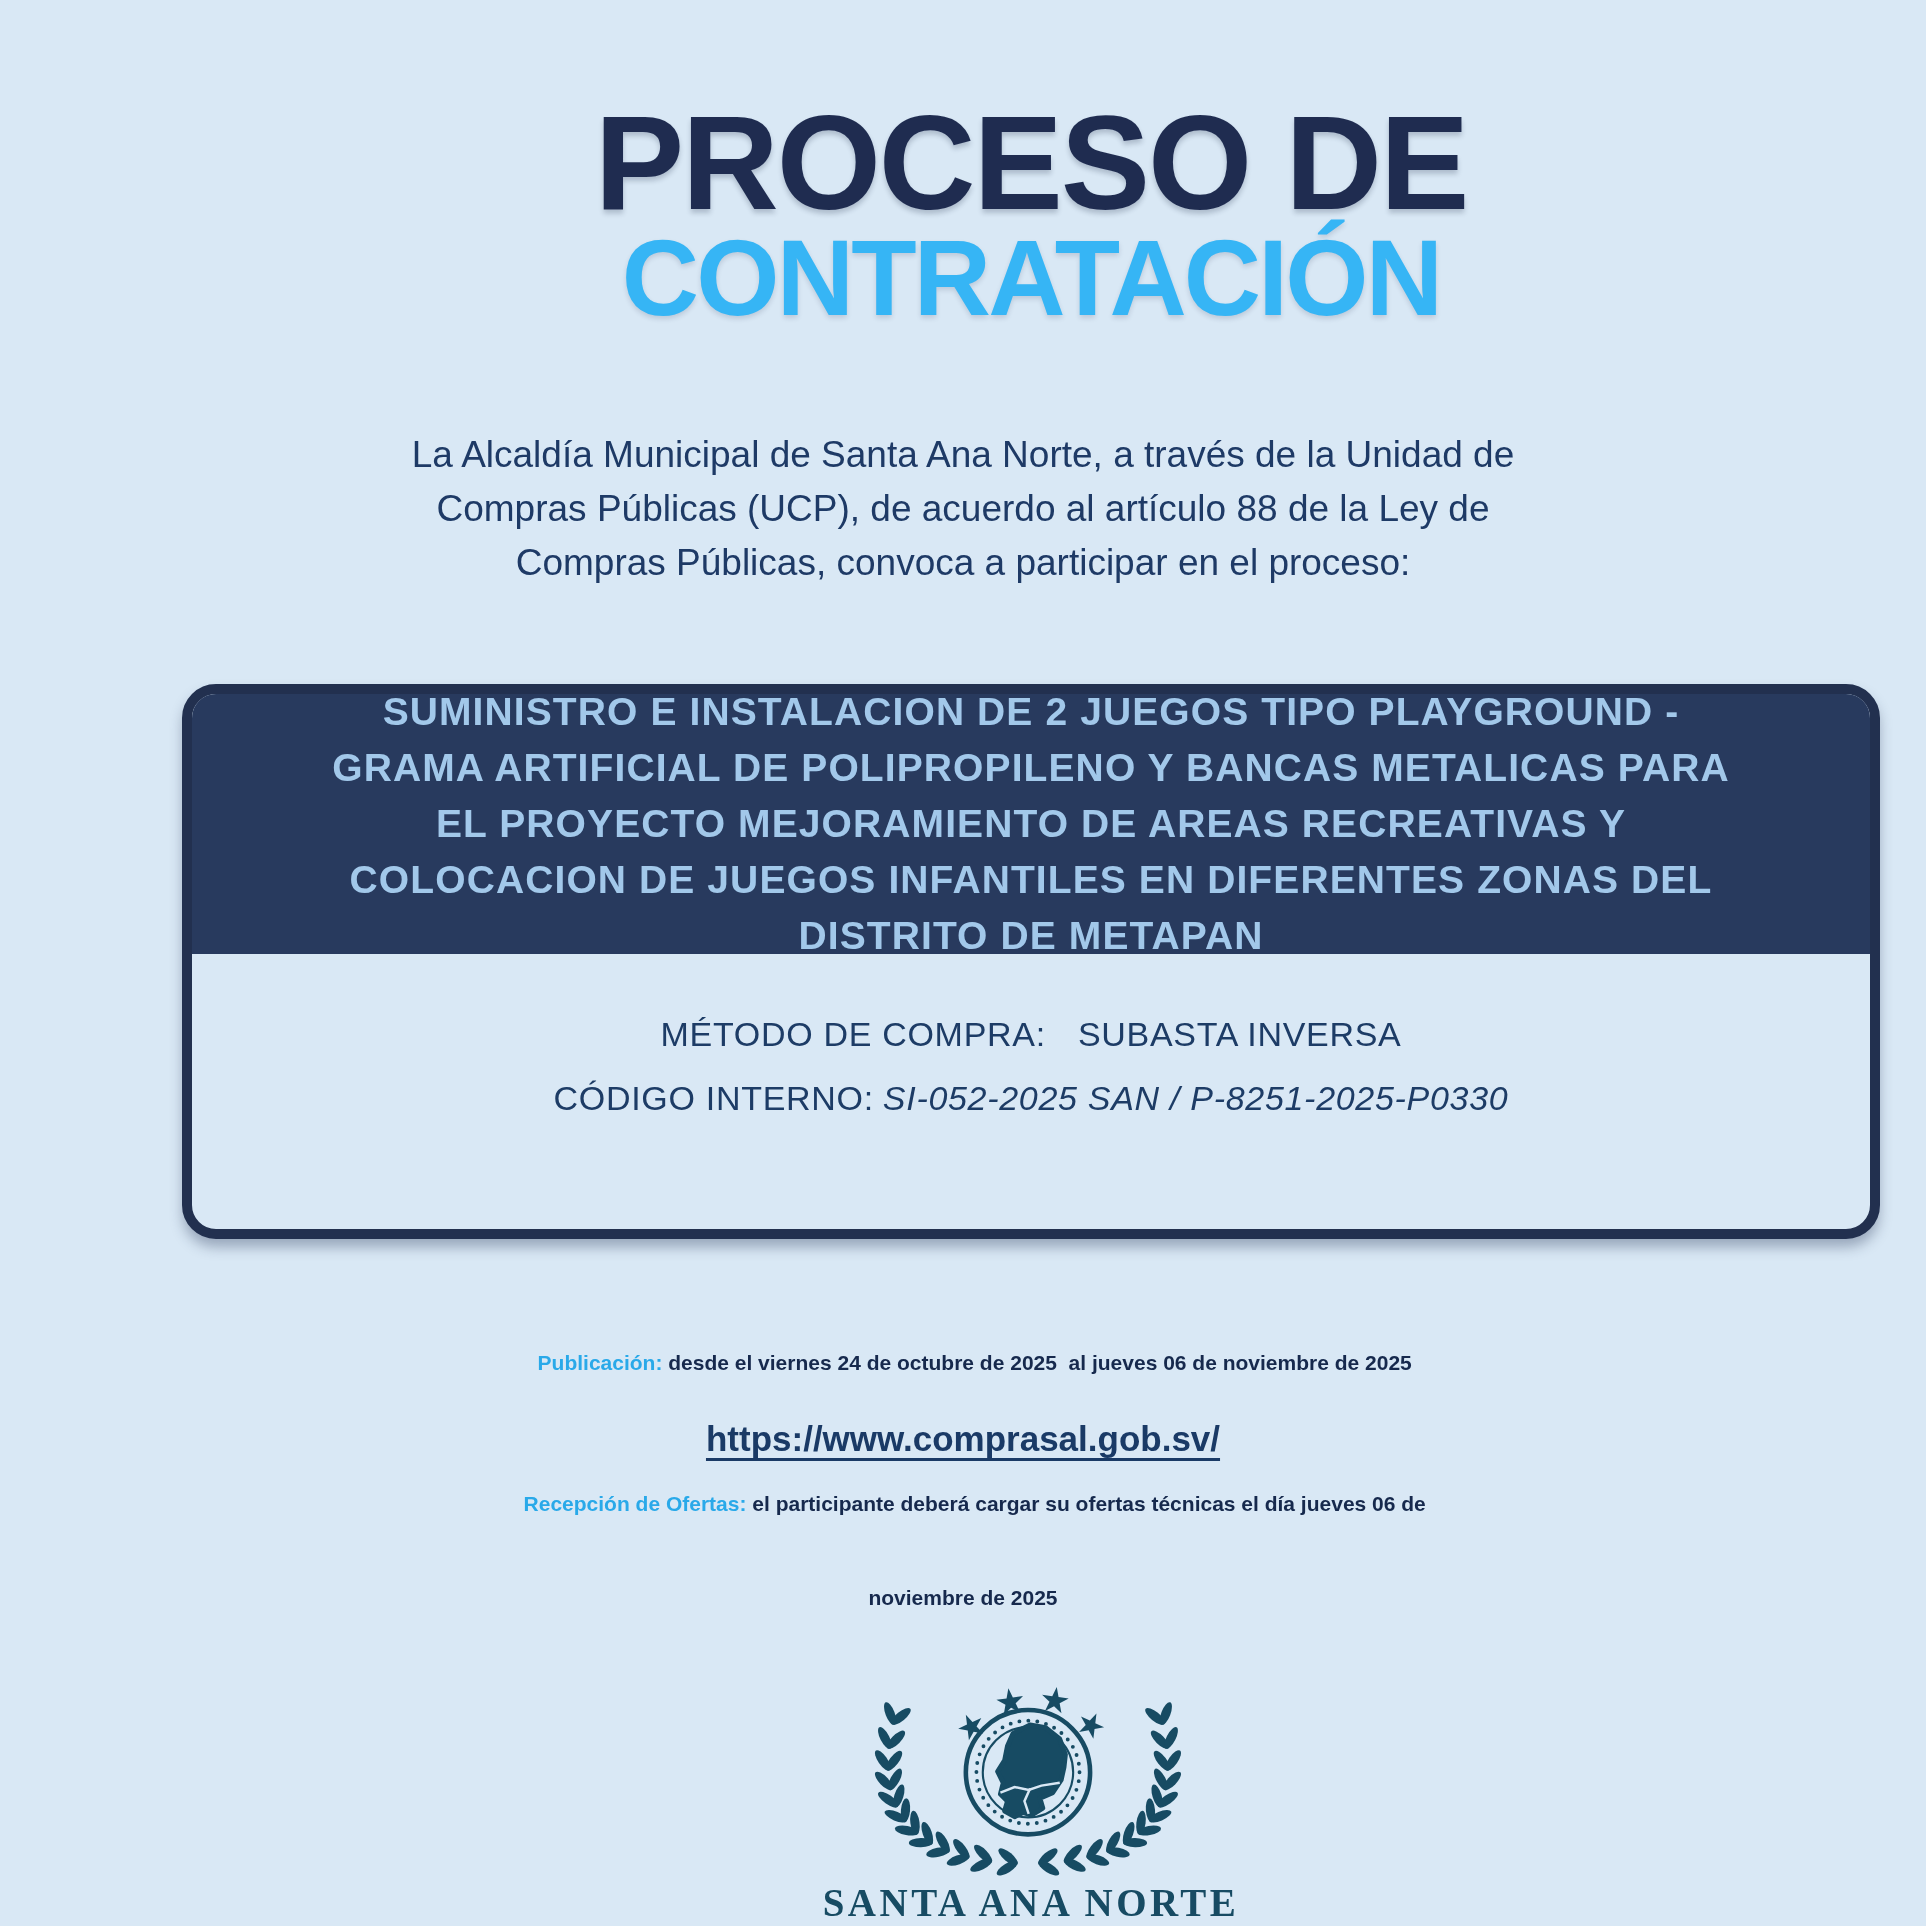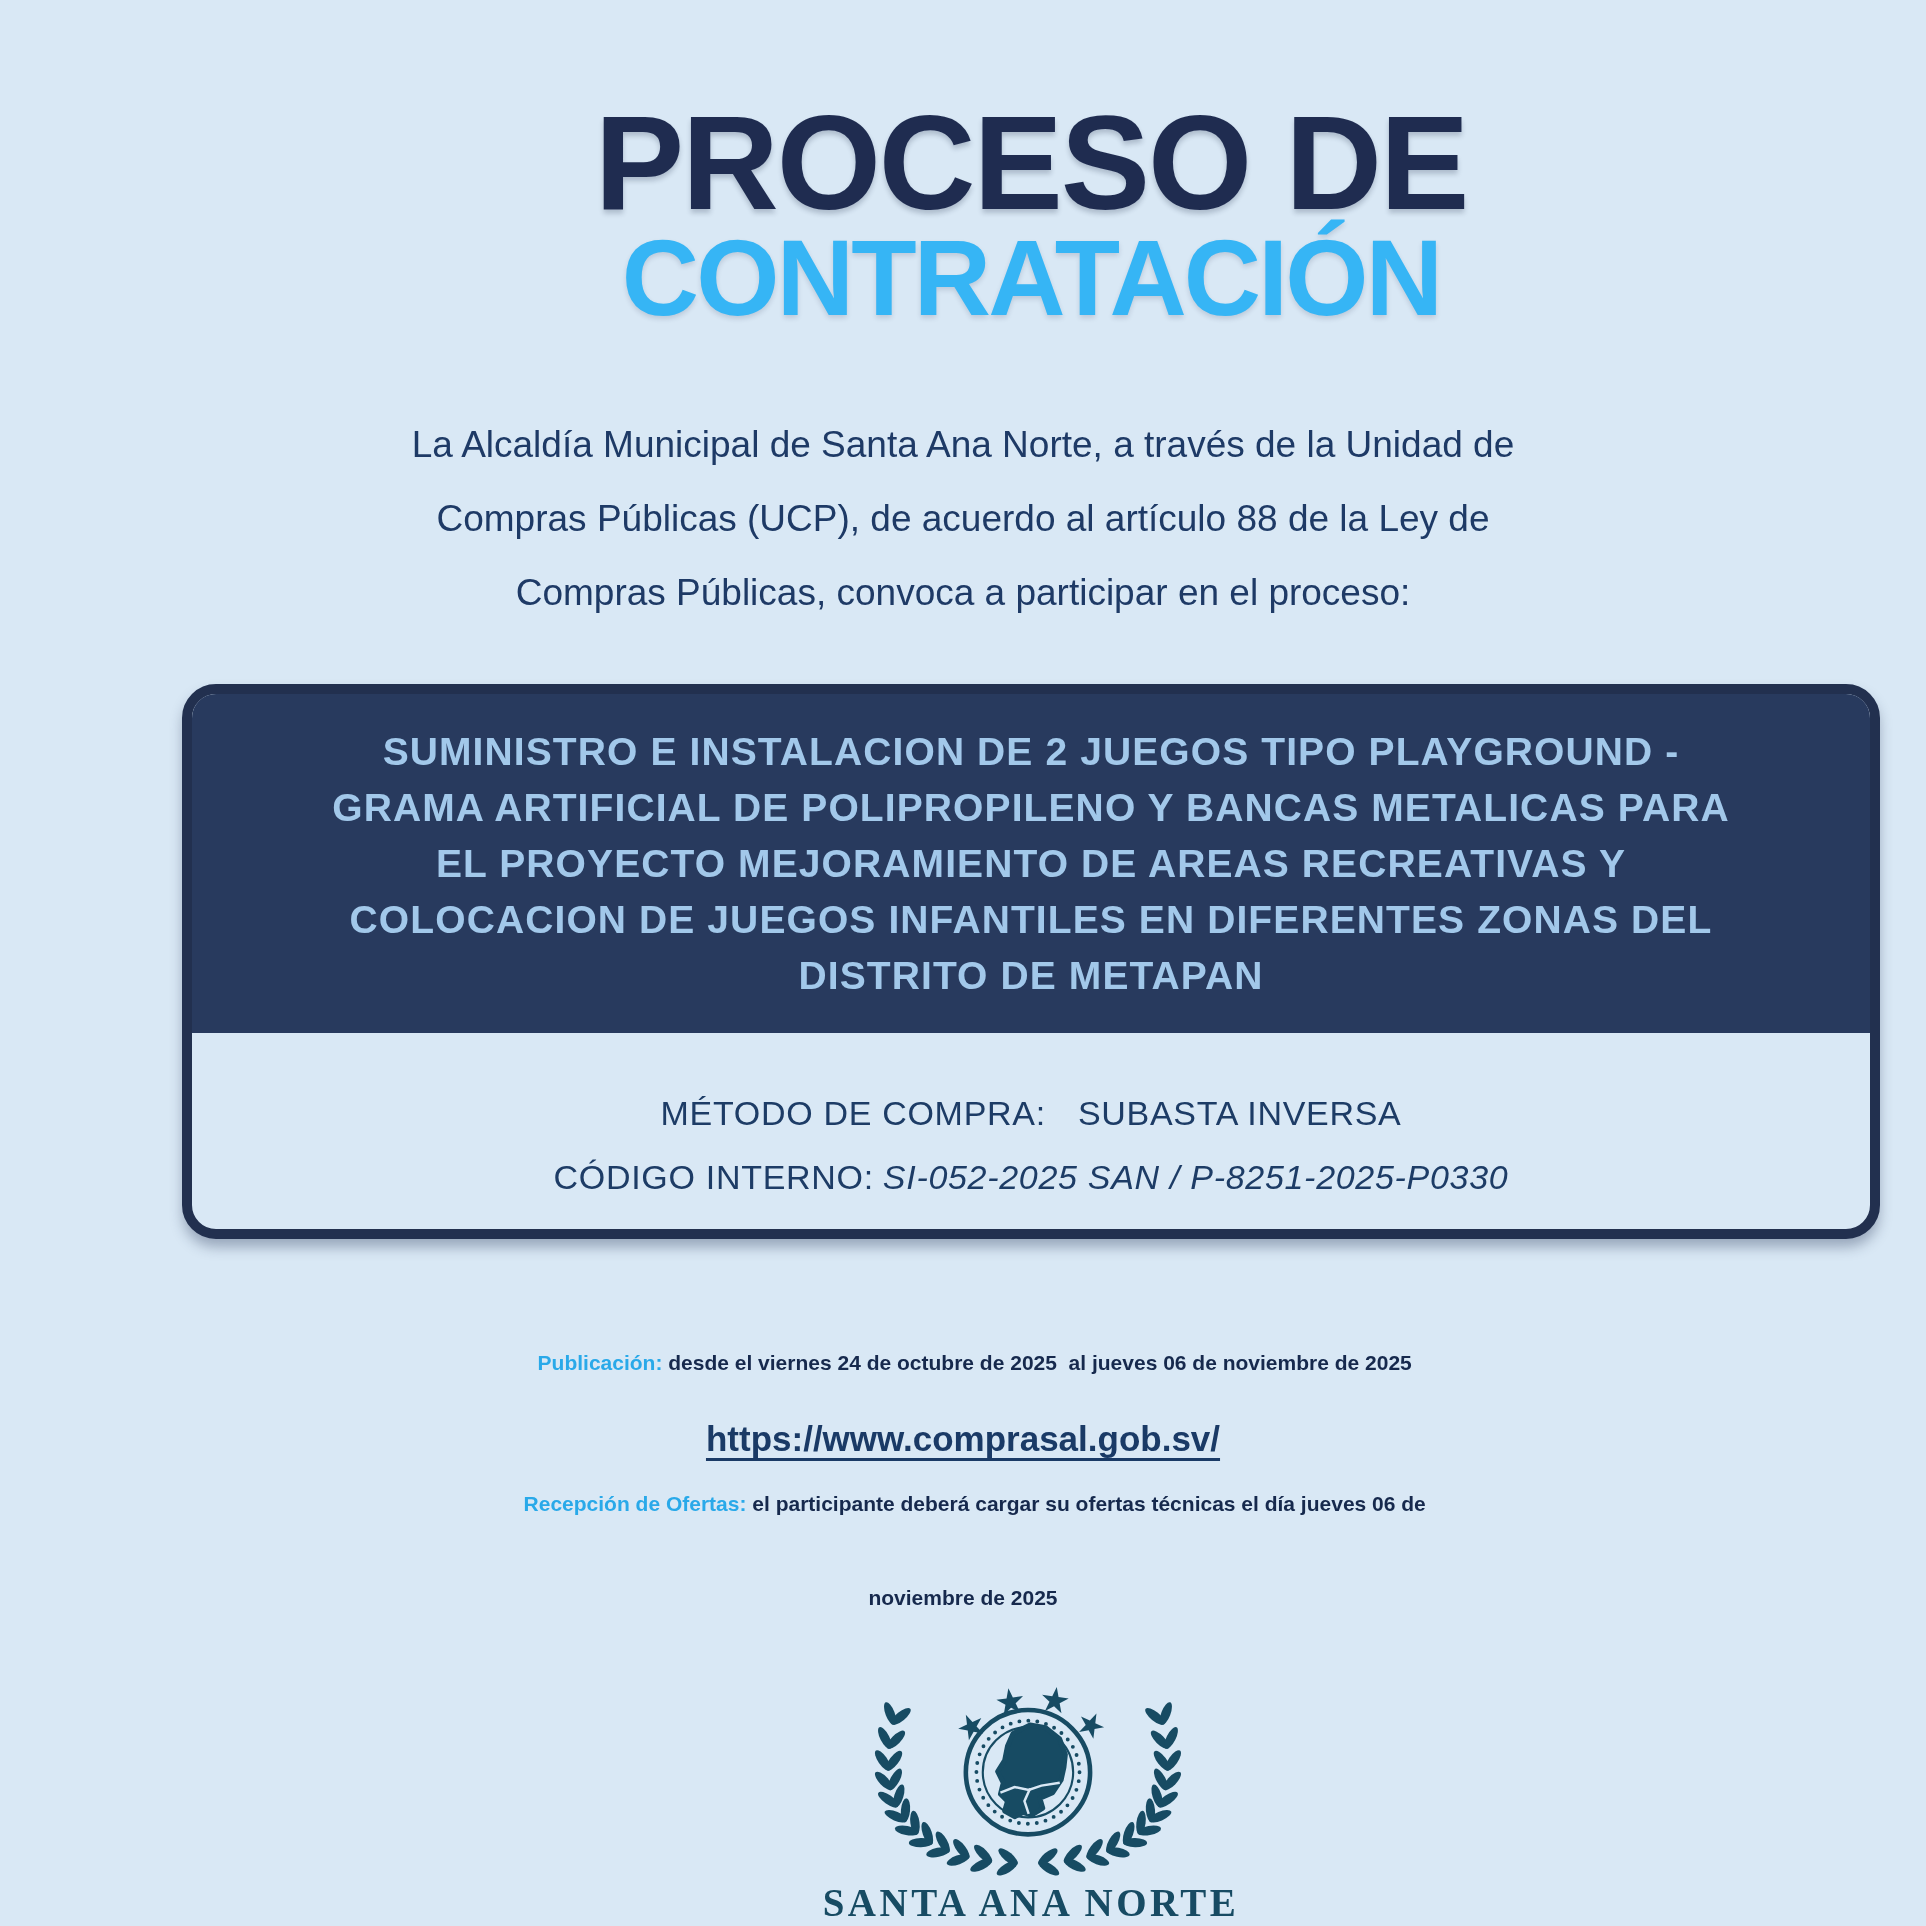--- a/index.html
+++ b/index.html
@@ -25,34 +25,34 @@
     text-shadow:0 3.5px 5.6px rgba(25,35,65,.22);
   }
   .title-accent{
     margin-top:12.7px;font-size:107px;line-height:92px;font-weight:bold;
     color:var(--accent-cyan);letter-spacing:-2.8px;
     text-shadow:0 2.8px 5px rgba(25,35,65,.15);
   }
 
   
   .intro{
-    top:408px;font-size:37px;line-height:74px;color:var(--paragraph-navy);
+    top:428px;font-size:37px;line-height:54px;color:var(--paragraph-navy);
     white-space:pre-line;
   }
 
   
   .process-box{
     position:absolute;left:182px;top:684px;width:1698px;height:555px;
     border:10.6px solid var(--box-border);border-radius:34px;
     background:var(--background);
     box-shadow:0 8.5px 12.7px -1.4px rgba(32,45,80,.35);
     overflow:hidden;
   }
   .box-header{
-    height:339px;background:var(--box-fill);
+    height:260px;background:var(--box-fill);
     display:flex;align-items:center;justify-content:center;
     border-radius:21px 21px 0 0;
   }
   .process-title{
     font-size:39px;line-height:56px;font-weight:bold;letter-spacing:1.1px;
     color:var(--box-title-text);text-align:center;white-space:pre-line;
   }
   .box-body{
     height:225px;display:flex;flex-direction:column;align-items:center;
     justify-content:center;row-gap:25.4px;

